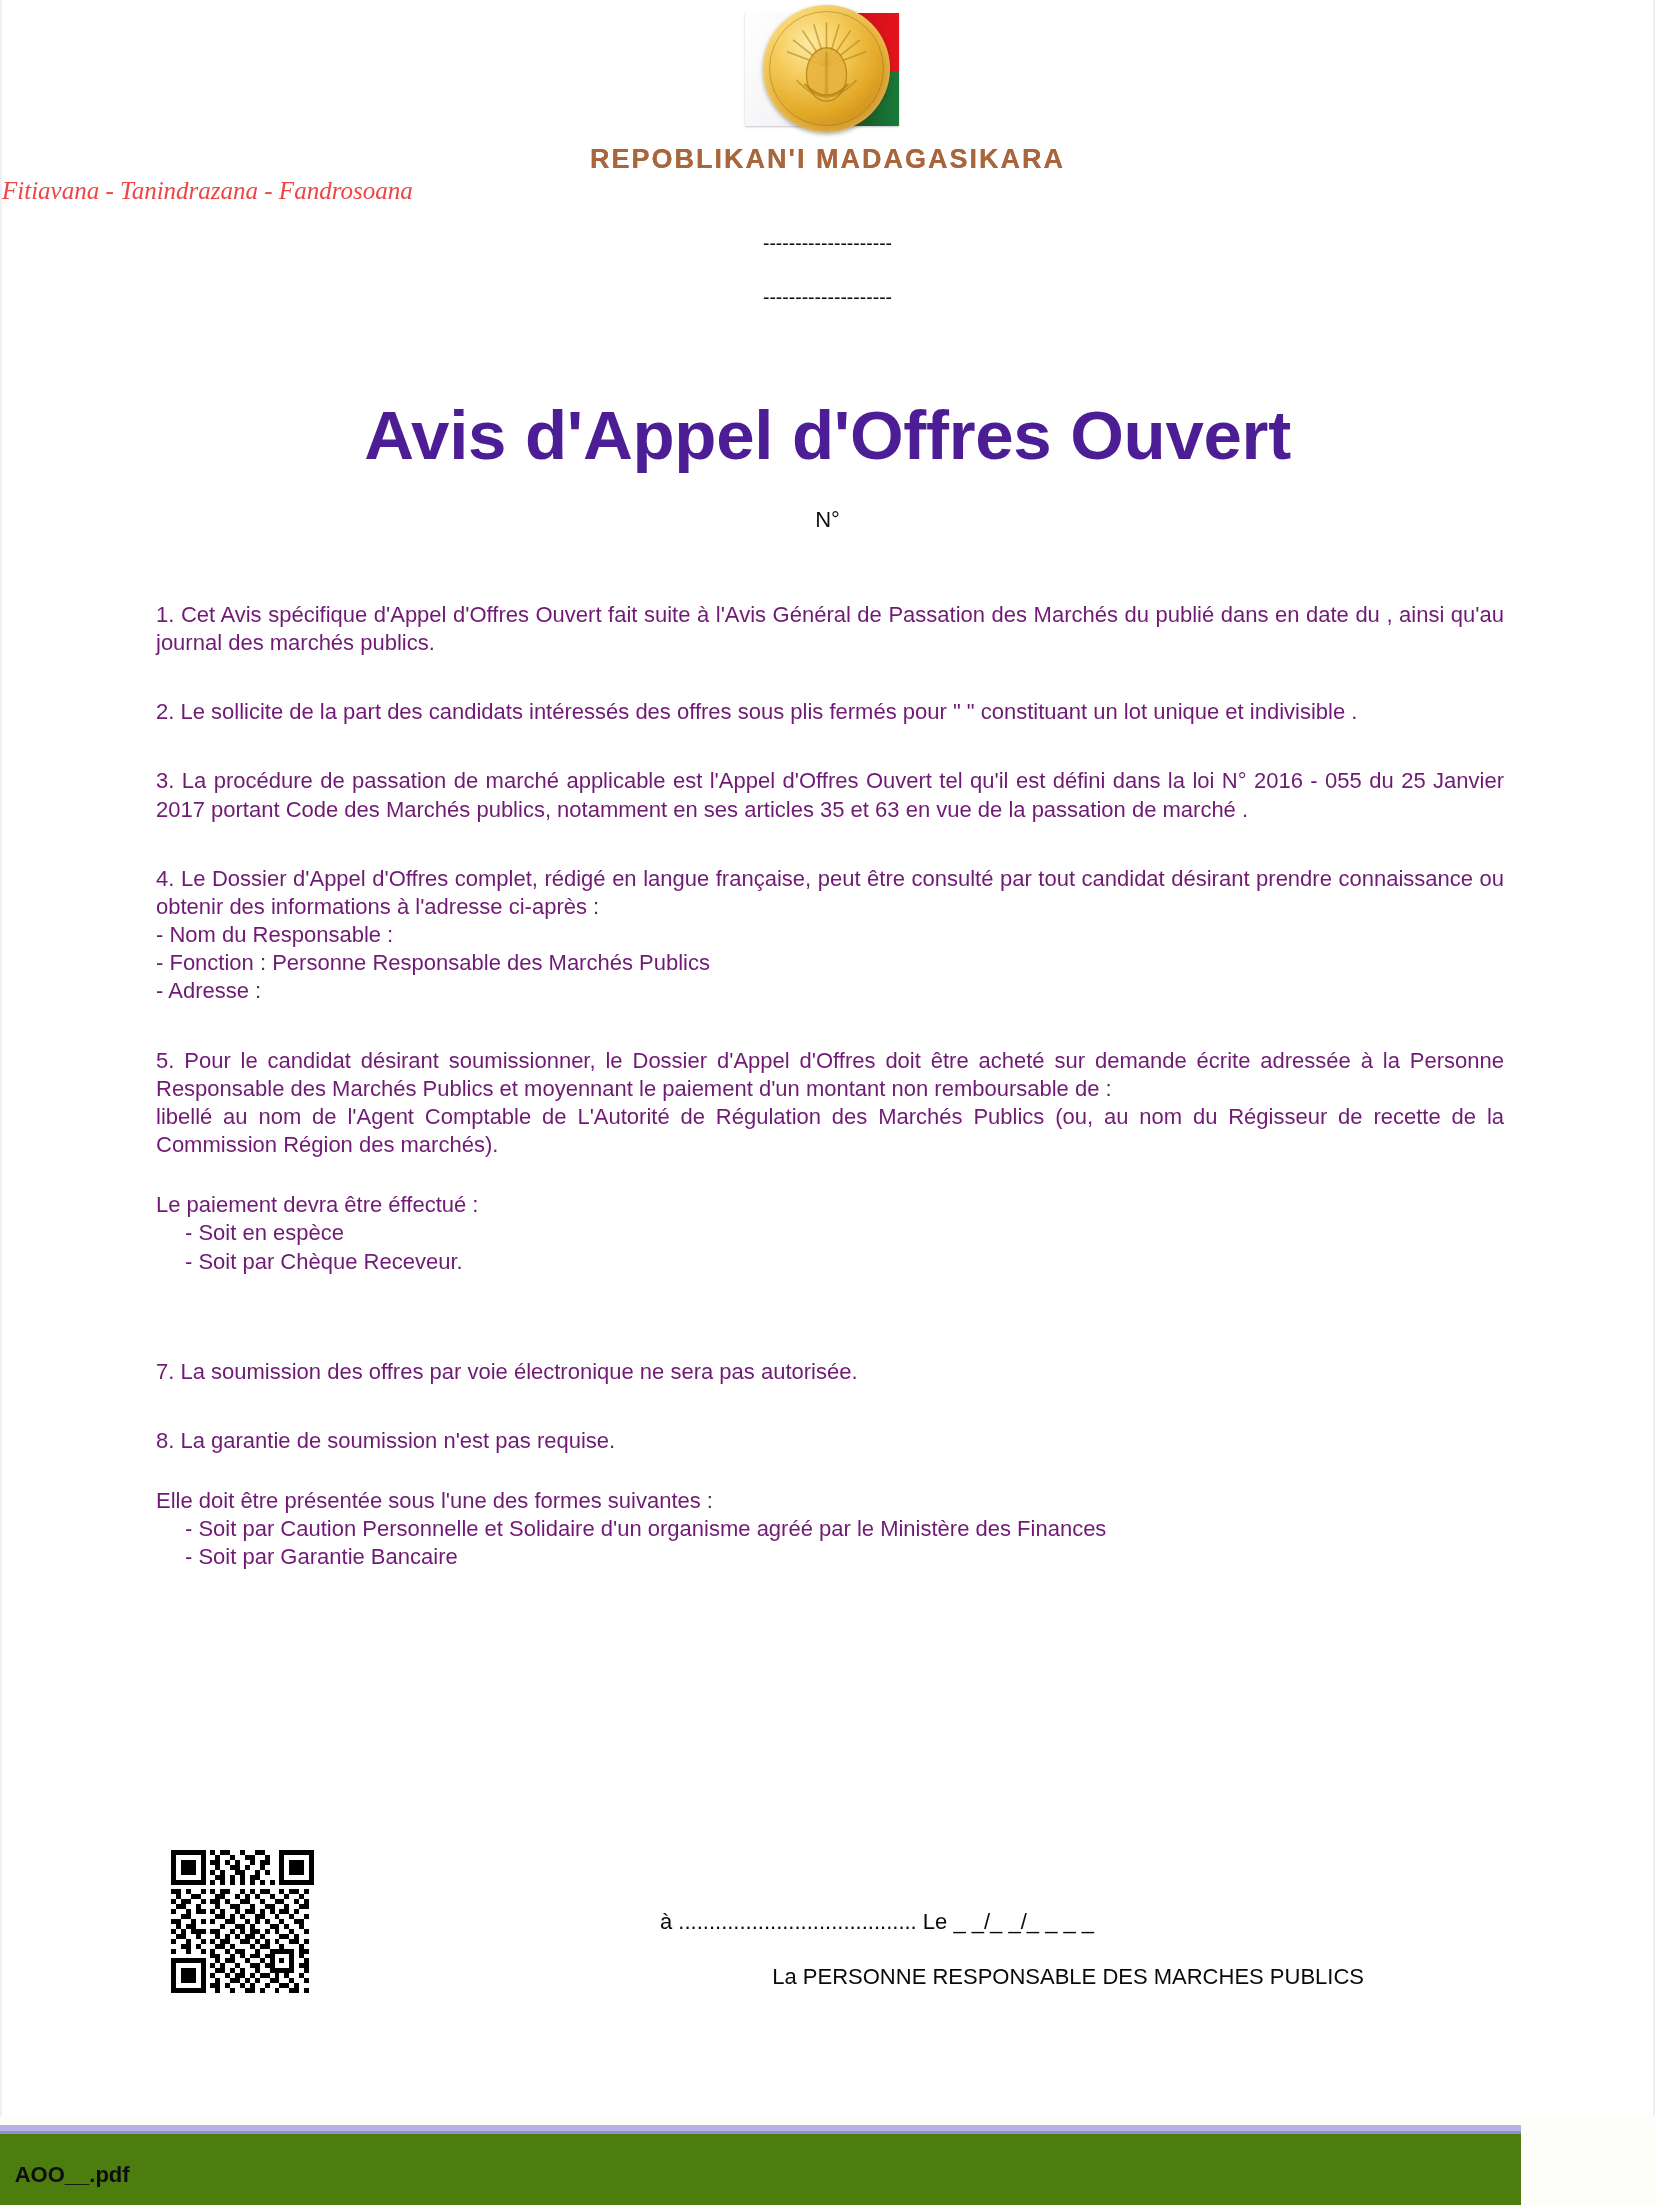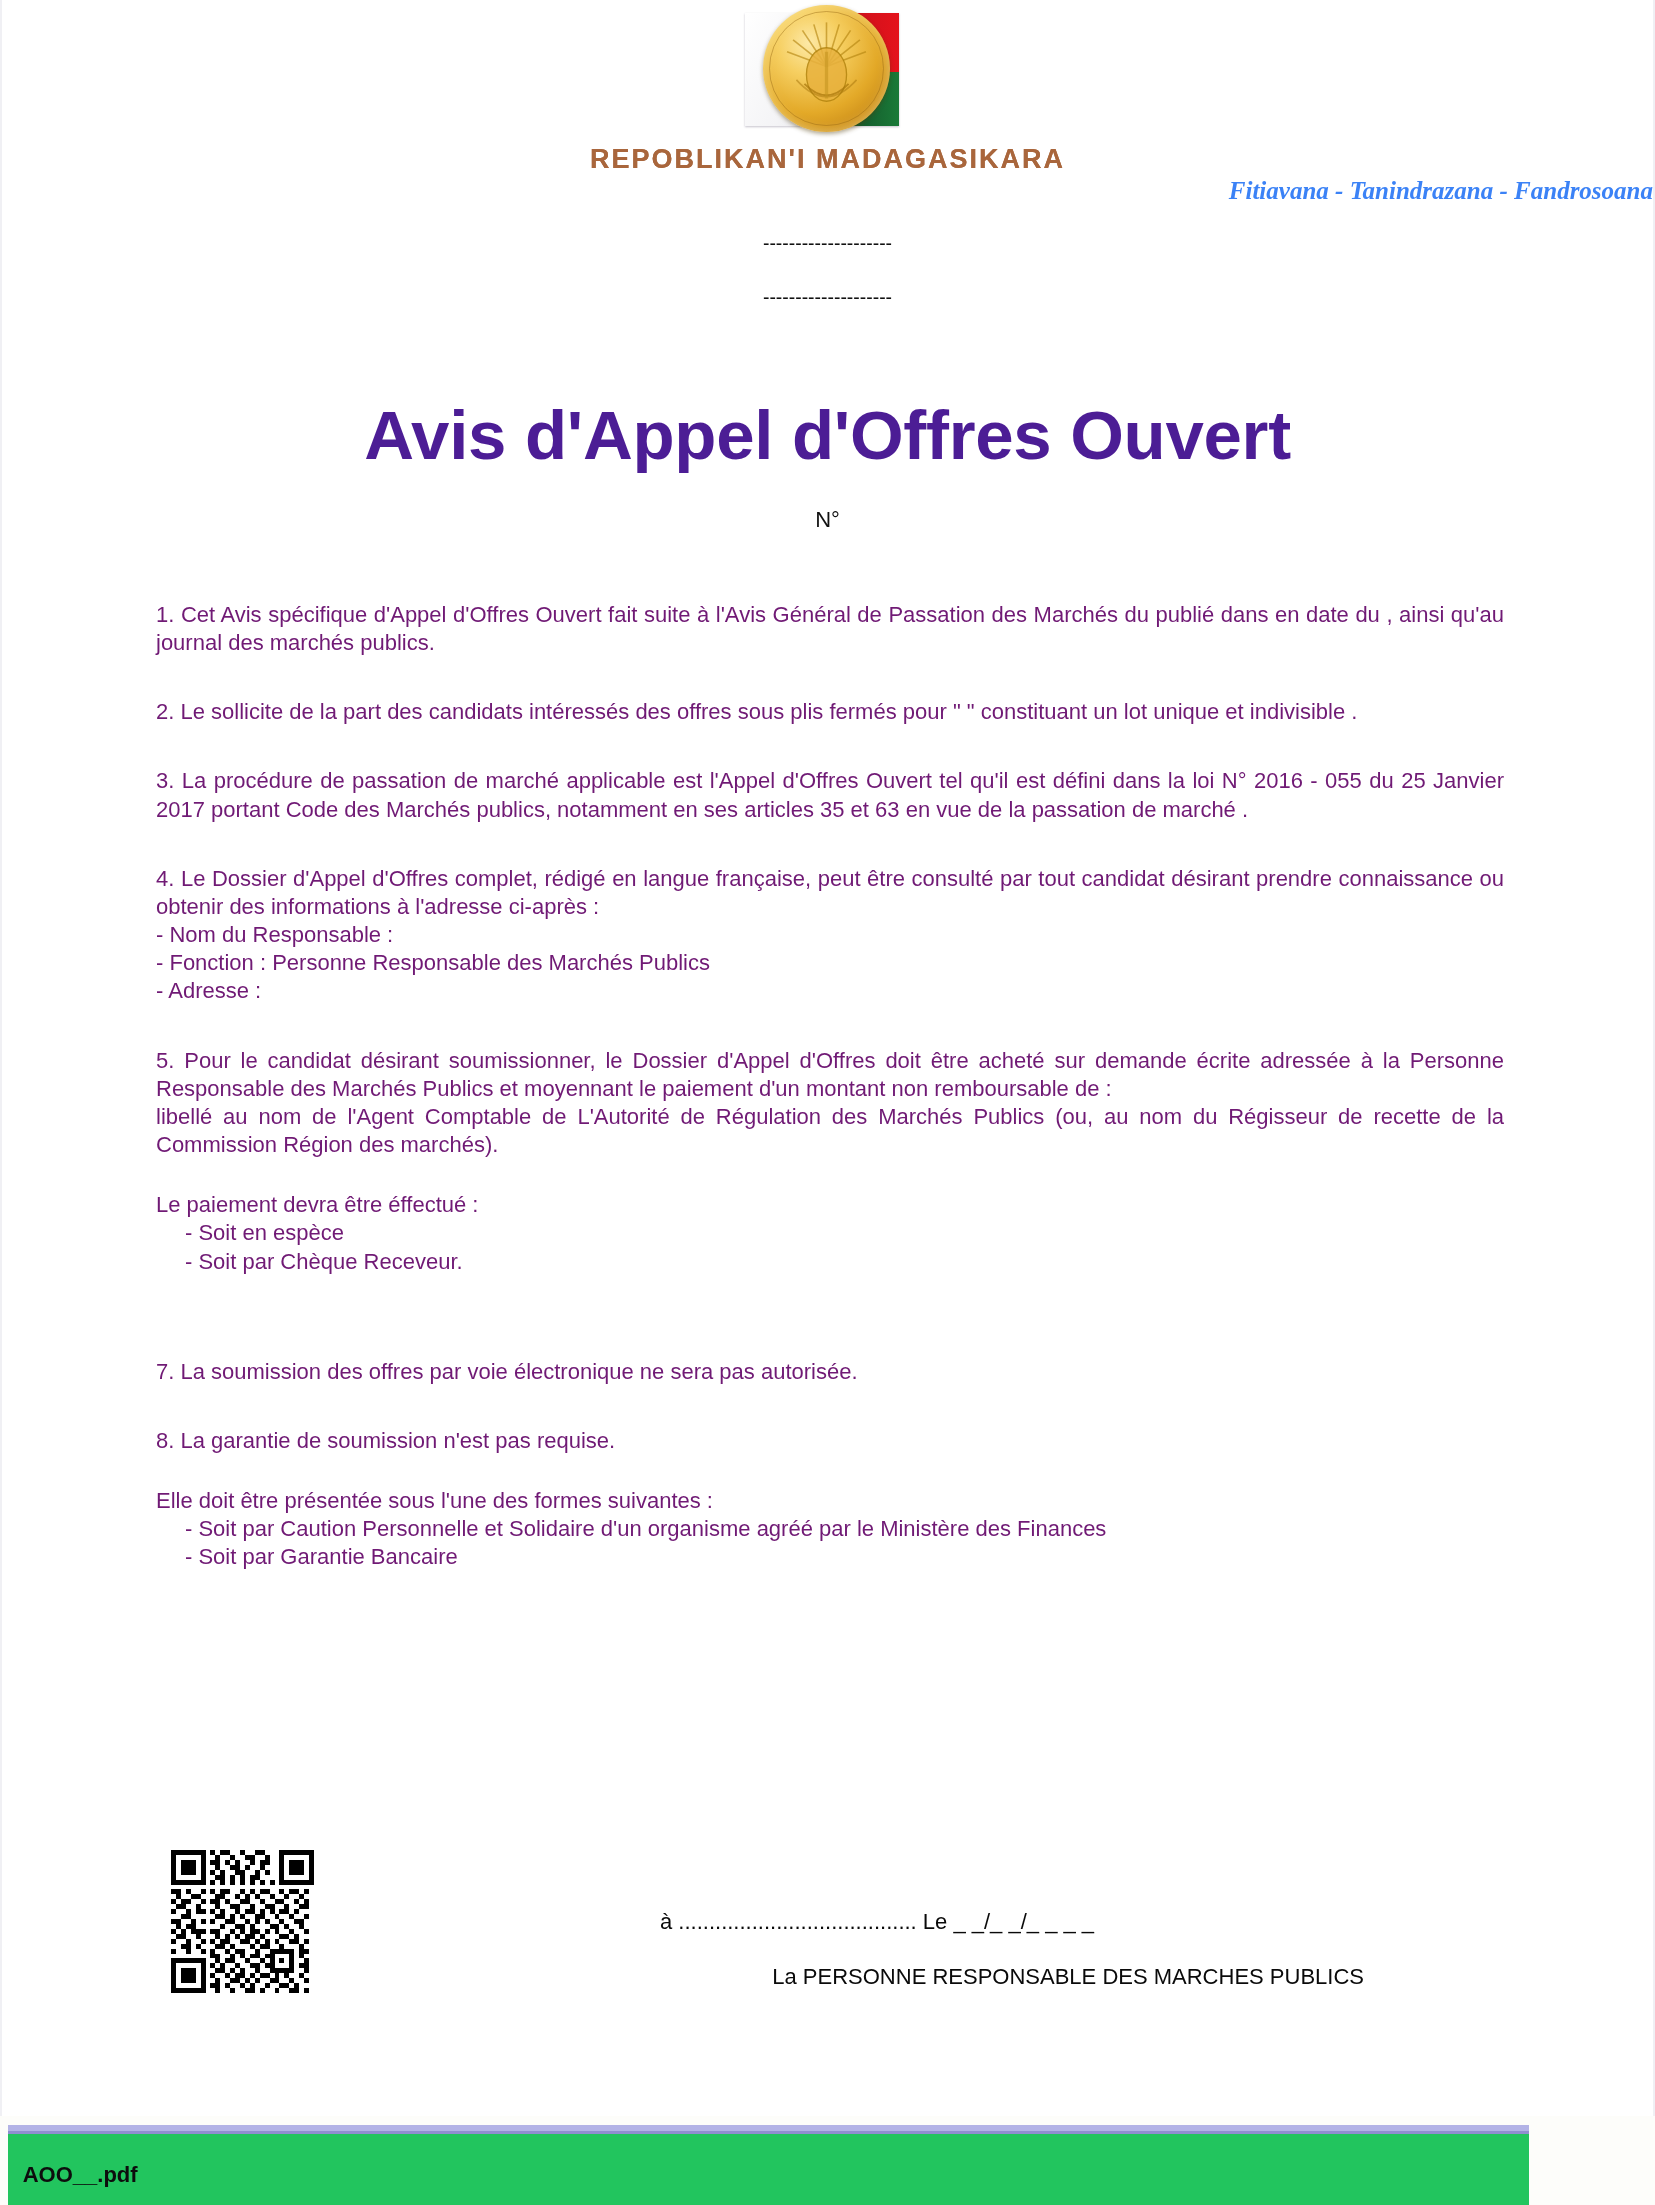--- a/index.html
+++ b/index.html
@@ -59,22 +59,22 @@
 
   .hdr-line1{
     text-align:center;font-size:27px;font-weight:bold;letter-spacing:2px;
     color:#a9663c;
     background:linear-gradient(180deg,#c08457 0%,#9a5a33 55%,#b5764a 100%);
     -webkit-background-clip:text;background-clip:text;
     margin-top:4px;
     font-family:"Liberation Sans", sans-serif;
   }
   .hdr-line2{
-    text-align:right;font-size:25px;font-style:italic;font-weight:bold;
-    color:#3b82f6;
+    text-align:left;font-size:25px;font-style:italic;font-weight:normal;
+    color:#ef4444;
     margin-top:1.3px;
     font-family:"Liberation Serif", serif;
   }
   .dash-line{
     text-align:center;font-size:19.4px;color:#111;letter-spacing:0px;
     font-family:"Liberation Sans", sans-serif;
   }
   .dash-1{margin-top:27px;}
   .dash-2{margin-top:31px;}
 
@@ -111,22 +111,22 @@
   }
   .sig{
     position:absolute;left:601px;top:1909px;width:801px;
     text-align:left;font-size:22px;color:#0a0a0a;
   }
   .sig-date{padding-left:57px;white-space:pre;}
   .sig-role{margin-top:29px;text-align:right;padding-right:40px;font-size:22px;}
 
   
   .dlbar{
-    position:absolute;left:8px;bottom:0;width:1521px;height:80px;
-    background:#22c55e;
+    position:absolute;left:0;bottom:0;width:1521px;height:80px;
+    background:#4d7c0f;
     border-top:6px solid #b3b3e6;
     box-sizing:border-box;
   }
   .dlbar-inner{
     position:absolute;left:0;top:0;width:100%;height:3.3px;
     background:#8f8fcf;
   }
   .dlfile{
     position:absolute;left:14.7px;top:31px;
     font-size:22px;font-weight:bold;color:#0d0d0d;

